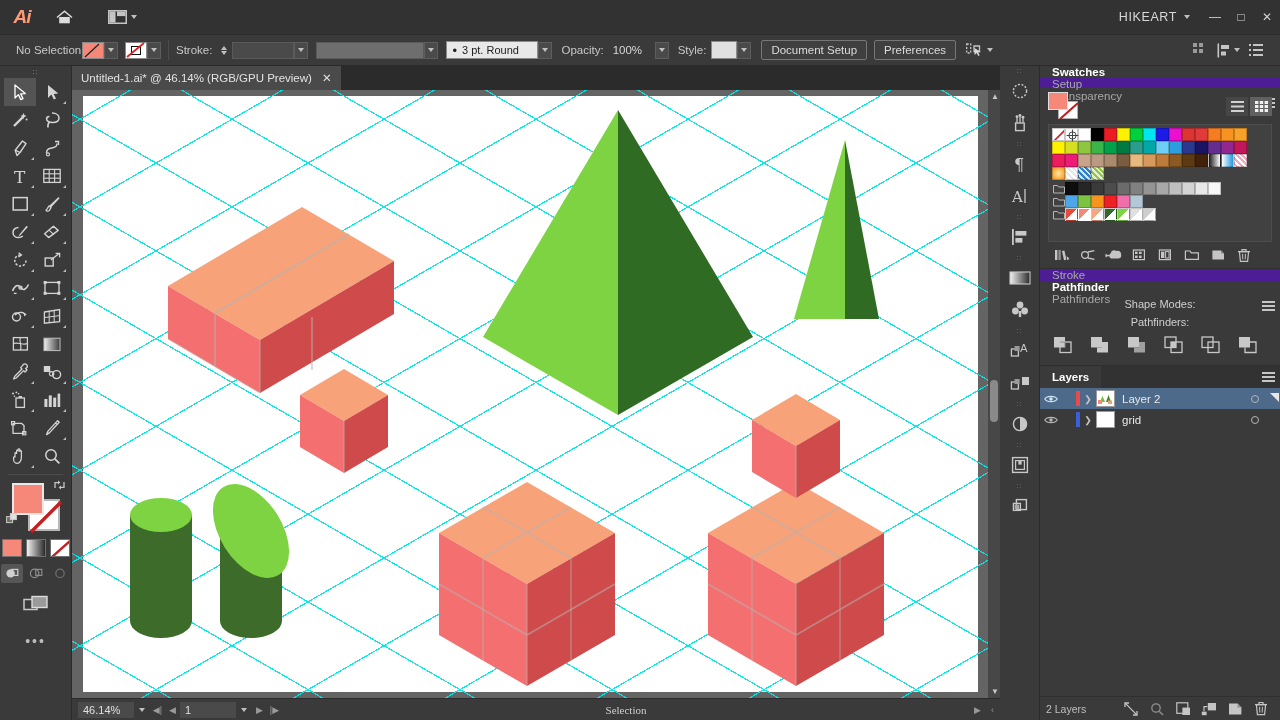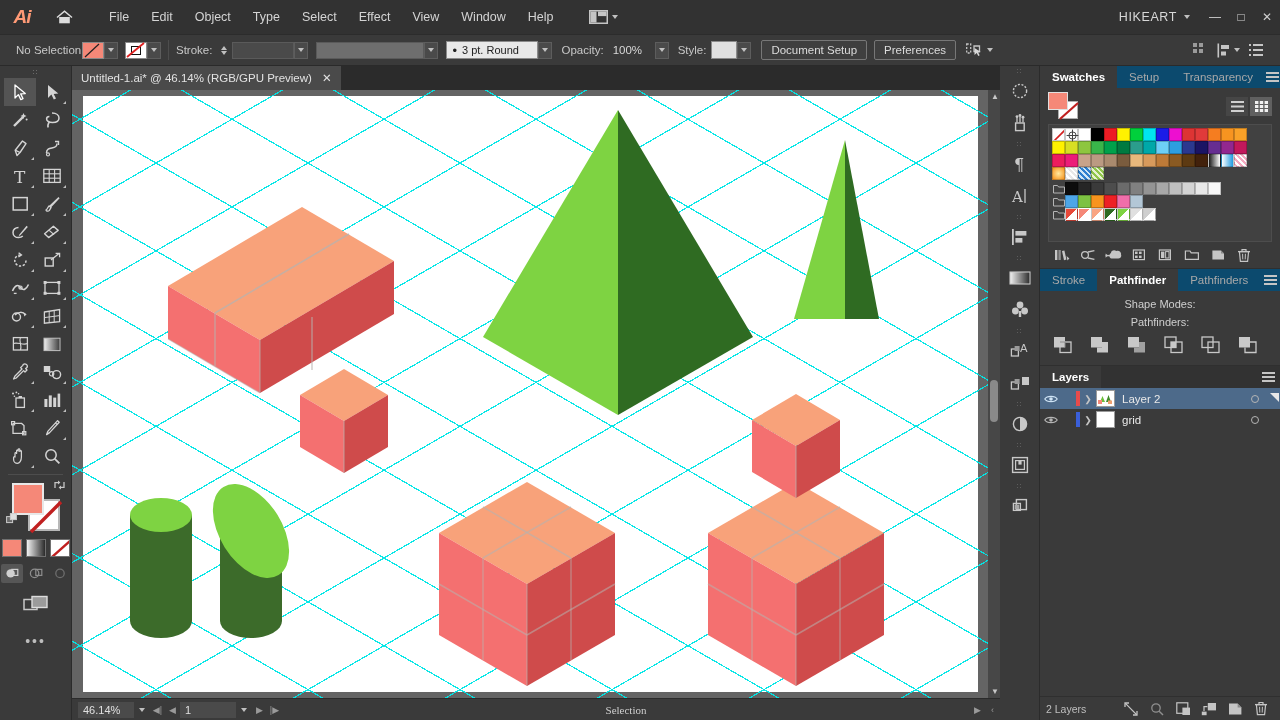--- a/index.html
+++ b/index.html
@@ -118,21 +118,21 @@
 
   
   .dockstrip { position:absolute; left:1000px; top:66px; width:40px; height:654px;
     background:#3a3a3a; border-right:1px solid #2b2b2b; }
   .ds-item { width:40px; height:32px; display:flex; align-items:center; justify-content:center; }
   .ds-grip { height:9px; display:flex; align-items:center; justify-content:center;
     color:#7d7d7d; font-size:7px; letter-spacing:1px; }
 
   .rightpanels { position:absolute; left:1040px; top:66px; width:240px; height:654px;
     background:#3a3a3a; }
-  .panel-tabs { display:flex; align-items:stretch; height:22px; background:#0c4a6e; }
+  .panel-tabs { display:flex; align-items:stretch; height:22px; background:#4c1d95;flex-direction:column; }
   .ptab { display:flex; align-items:center; padding:0 12px; color:#a8a8a8; font-size:11.5px; }
   .ptab.active { background:#3a3a3a; color:#fff; font-weight:bold; }
   .pmenu { margin-left:auto; width:24px; display:flex; align-items:center; justify-content:center; }
   .pmenu i { display:block; width:13px; height:1.5px; background:#c5c5c5; box-shadow:0 4px 0 #c5c5c5, 0 -4px 0 #c5c5c5; }
 
   .sw-head { height:36px; display:flex; align-items:center; padding:0 8px; }
   .sw-fs { position:relative; width:34px; height:28px; }
   .sw-fs .a { position:absolute; left:0; top:0; width:20px; height:18px; background:#f58878; border:1.5px solid #e0e0e0; }
   .sw-fs .b { position:absolute; left:10px; top:9px; width:20px; height:18px; background:#fff; border:1.5px solid #b0b0b0; }
   .sw-view { margin-left:auto; display:flex; gap:2px; }
@@ -178,31 +178,20 @@
 <div class="app">
 
   <div class="menubar">
     <div class="ai-logo">Ai</div>
     <div class="home-btn">
       <svg width="17" height="15" viewBox="0 0 17 15">
           <path d="M1 7.5L8.5 1.2L16 7.5" fill="none" stroke="#dcdcdc" stroke-width="1.5"></path>
           <path d="M3.2 7v6.3h10.6V7" fill="#dcdcdc"></path>
         </svg>
     </div>
-    <div class="menu-items">
-      <div class="menu-item">File</div>
-      <div class="menu-item">Edit</div>
-      <div class="menu-item">Object</div>
-      <div class="menu-item">Type</div>
-      <div class="menu-item">Select</div>
-      <div class="menu-item">Effect</div>
-      <div class="menu-item">View</div>
-      <div class="menu-item">Window</div>
-      <div class="menu-item">Help</div>
-    </div>
     <div class="arrange-box">
       <svg width="19" height="14" viewBox="0 0 19 14">
           <rect x="0.75" y="0.75" width="17.5" height="12.5" fill="none" stroke="#c5c5c5" stroke-width="1.5"></rect>
           <rect x="1.5" y="1.5" width="6" height="11" fill="#c5c5c5"></rect>
           <rect x="9" y="1.5" width="8.5" height="4.6" fill="#c5c5c5"></rect>
         </svg>
       <div class="caret"></div>
     </div>
     <div class="spacer"></div>
     <div class="user-name">HIKEART</div>

